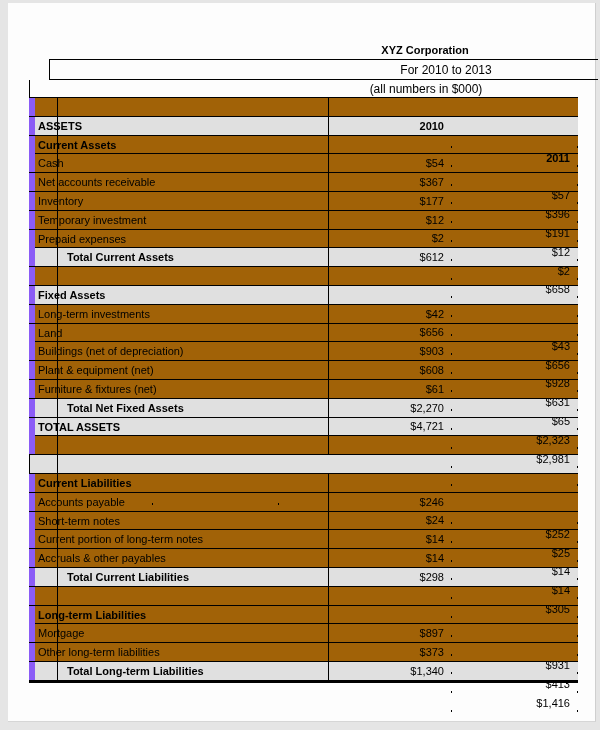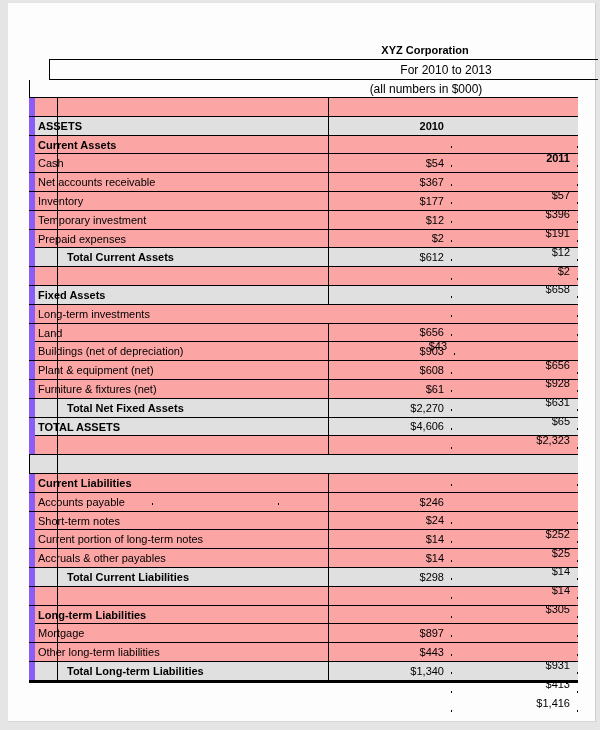--- a/index.html
+++ b/index.html
@@ -29,21 +29,21 @@
     text-align:center;display:flex;align-items:center;justify-content:center;
   }
   .row-period{top:59px;height:21px;border-top:1px solid #000;margin-left:20px;}
   .row-units{top:80px;height:18px;padding-left:48px;}
   .grid{
     position:absolute;left:29px;top:98px;width:549px;
     border-bottom:2px solid #000;box-sizing:content-box;
   }
   .g-row{
     display:flex;height:18.8px;box-sizing:border-box;
-    border-bottom:1px solid #000;background:#fca5a5;
+    border-bottom:1px solid #000;background:#a16207;
     font-size:11px;line-height:13px;
   }
   .g-row:last-child{border-bottom:none;}
   .c-label{
     width:299px;box-sizing:border-box;border-left:6px solid #8b5cf6;
     display:flex;align-items:flex-end;padding:16px 0 2px 0;position:relative;
     white-space:nowrap;overflow:visible;
   }
   .c-label .lbl{padding-left:3px;}
   .c-v{
@@ -154,20 +154,21 @@
     <div class="c-label">
       <span class="lbl">Fixed Assets</span>
     </div>
     <div class="c-v c-v1"></div>
     <div class="c-v c-v2"></div>
   </div>
     <div class="g-row t-item">
     <div class="c-label">
       <span class="lbl">Long-term investments</span>
     </div>
+    <div class="c-v c-v1">$42</div>
     <div class="c-v c-v2">$43</div>
   </div>
     <div class="g-row t-item">
     <div class="c-label">
       <span class="lbl">Land</span>
     </div>
     <div class="c-v c-v1">$656</div>
     <div class="c-v c-v2">$656</div>
   </div>
     <div class="g-row t-item">
@@ -195,21 +196,22 @@
     <div class="c-label">
       <span class="lbl">Total Net Fixed Assets</span>
     </div>
     <div class="c-v c-v1">$2,270</div>
     <div class="c-v c-v2">$2,323</div>
   </div>
     <div class="g-row t-grand">
     <div class="c-label">
       <span class="lbl">TOTAL ASSETS</span>
     </div>
-    <div class="c-v c-v1">$4,606</div>
+    <div class="c-v c-v1">$4,721</div>
+    <div class="c-v c-v2">$2,981</div>
   </div>
     <div class="g-row t-blank">
     <div class="c-label">
       <span class="lbl"></span>
     </div>
     <div class="c-v c-v1"></div>
     <div class="c-v c-v2"></div>
   </div>
     <div class="g-row t-sectiongray">
     <div class="c-v c-v1"></div>
@@ -275,21 +277,21 @@
     <div class="c-label">
       <span class="lbl">Mortgage</span>
     </div>
     <div class="c-v c-v1">$897</div>
     <div class="c-v c-v2">$931</div>
   </div>
     <div class="g-row t-item">
     <div class="c-label">
       <span class="lbl">Other long-term liabilities</span>
     </div>
-    <div class="c-v c-v1">$443</div>
+    <div class="c-v c-v1">$373</div>
     <div class="c-v c-v2">$413</div>
   </div>
     <div class="g-row t-total">
     <div class="c-label">
       <span class="lbl">Total Long-term Liabilities</span>
     </div>
     <div class="c-v c-v1">$1,340</div>
     <div class="c-v c-v2">$1,416</div>
   </div>
     <div class="divider-line"></div>

